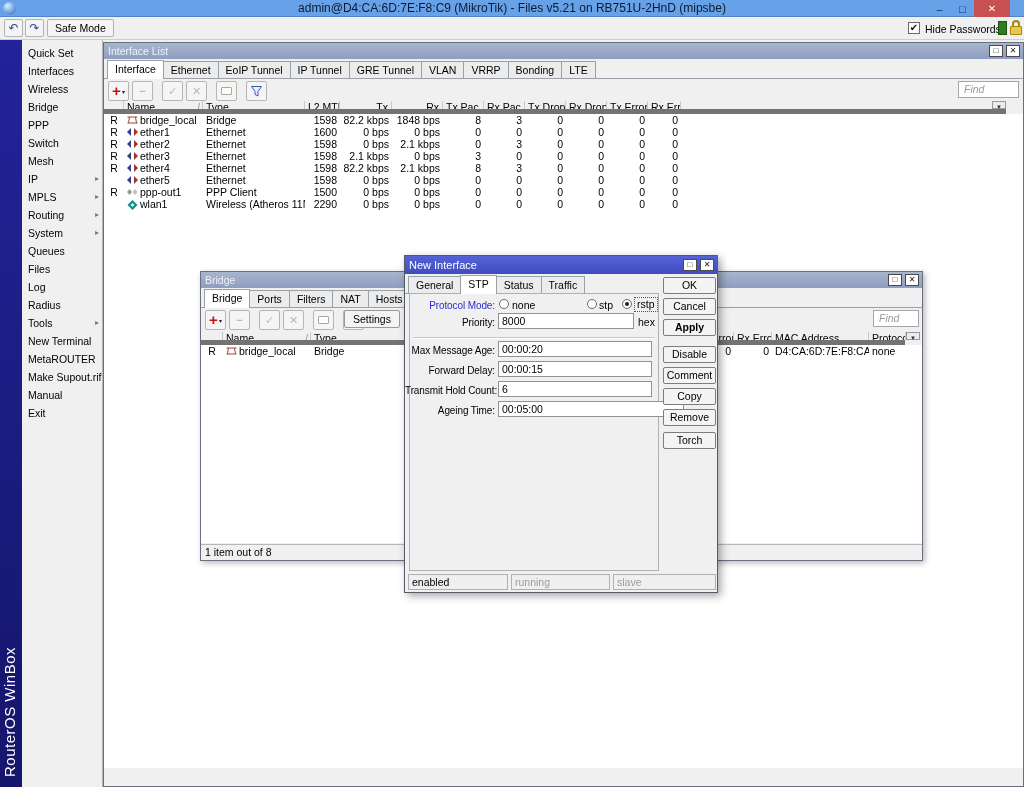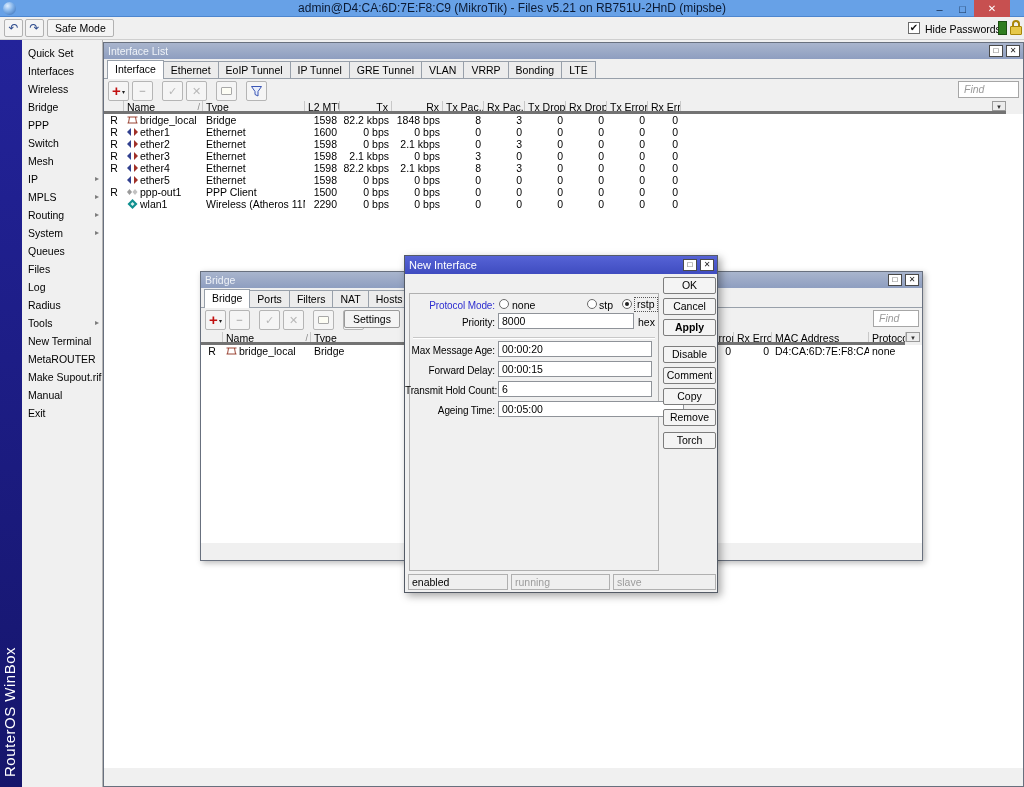--- a/index.html
+++ b/index.html
@@ -53,21 +53,21 @@
   .ticon{width:21px;height:20px;border:1px solid #b5b5b5;border-radius:2px;background:#f5f5f5;
          display:flex;align-items:center;justify-content:center;position:relative}
   .ticon .plus{color:#c11010;font-weight:bold;font-size:15px;line-height:14px}
   .ticon .caret{font-size:6px;color:#222;margin-left:1px}
   .ticon .g{color:#b8b8b8;font-weight:bold;font-size:11px}
   .ticon .note{width:11px;height:8px;border:1px solid #a8a8a8;background:#fdfdf4;border-radius:1px}
   .pushbtn{height:18px;border:1px solid #9a9a9a;border-radius:2px;background:#f4f4f4;
            display:flex;align-items:center;justify-content:center;padding:0 6px;font-size:10.5px}
   .findbox{position:absolute;height:17px;background:#fff;border:1px solid #a6a6a6;color:#9a9a9a;
            font-style:italic;padding:1px 0 0 5px;font-size:10.5px}
-  .thead{position:absolute;left:0;right:17px;height:13px;display:flex;background:#f0f0f0;border-bottom:3px solid #737373}
+  .thead{position:absolute;left:0;right:17px;height:13px;display:flex;background:#f0f0f0;border-bottom:5px solid #737373}
   .hcell{border-right:1px solid #c8c8c8;padding:0 3px;line-height:12px;font-size:10.5px;
          overflow:hidden;white-space:nowrap;position:relative;flex:0 0 auto}
   .hfill{flex:1 1 auto}
   .sort{position:absolute;right:2px;top:0;color:#888;font-size:9px}
   .hdrop{flex:0 0 14px;border:1px solid #9a9a9a;background:#ececec;font-size:6px;line-height:11px;text-align:center;color:#333}
   .tbody{position:absolute;left:0;right:0;background:#fff}
   .trow{display:flex;height:12px;line-height:12px}
   .tcell{padding:0 3px;font-size:10.5px;overflow:hidden;white-space:nowrap;flex:0 0 auto;display:flex;align-items:center}
   .tcell.r{justify-content:flex-end}
   .tcell.c{justify-content:center}
@@ -345,21 +345,21 @@
           <div class="tcell r" style="width: 51px;">0 bps</div>
           <div class="tcell r" style="width: 41px;">0</div>
           <div class="tcell r" style="width: 41px;">0</div>
           <div class="tcell r" style="width: 41px;">0</div>
           <div class="tcell r" style="width: 41px;">0</div>
           <div class="tcell r" style="width: 41px;">0</div>
           <div class="tcell r" style="width: 33px;">0</div>
         </div>
         <div class="trow">
           <div class="tcell c" style="width: 20px;"></div>
-          <div class="tcell l" style="width: 79px;">
+          <div class="tcell l" style="width: 79px; align-items: flex-end;">
             <svg width="11" height="10" viewBox="0 0 11 10">
               <polygon points="5.5,0 10.5,5 5.5,10 0.5,5" fill="#0e8f8f"></polygon>
               <polygon points="5.5,3 7.5,5 5.5,7 3.5,5" fill="#d8f0ec"></polygon>
             </svg>
             <span>wlan1</span>
           </div>
           <div class="tcell l" style="width: 102px;">Wireless (Atheros 11N)</div>
           <div class="tcell r" style="width: 35px;">2290</div>
           <div class="tcell r" style="width: 52px;">0 bps</div>
           <div class="tcell r" style="width: 51px;">0 bps</div>
@@ -433,28 +433,35 @@
             <span>bridge_local</span>
           </div>
           <div class="tcell l" style="width: 100px;">Bridge</div>
           <div class="tcell l" style="width: 283px;"></div>
           <div class="tcell r" style="width: 40px;">0</div>
           <div class="tcell r" style="width: 38px;">0</div>
           <div class="tcell l" style="width: 97px;">D4:CA:6D:7E:F8:CA</div>
           <div class="tcell l" style="width: 37px;">none</div>
         </div>
       </div>
+    <div class="wstatus" style="bottom:0;height:16px">1 item out of 8</div>
   </div>
 
   <div class="dialog" id="dlg">
     <div class="tbar active">
       <span>New Interface</span>
       <span class="wbtn" style="right:20px">□</span>
       <span class="wbtn" style="right:3px">✕</span>
     </div>
+    <div class="tabrow" id="dlg-tabs" style="top:18px;right:auto;width:254px">
+        <div class="tab">General</div>
+        <div class="tab active">STP</div>
+        <div class="tab">Status</div>
+        <div class="tab">Traffic</div>
+      </div>
     <div class="panel"></div>
 
     <div class="dlabel blue" style="left:0;top:43px">Protocol Mode:</div>
     <div id="dlg-radios">
         <div class="radio" style="left: 94px; top: 43px;"></div>
         <div class="rlabel" style="left: 107px; top: 43px;">none</div>
         <div class="radio" style="left: 182px; top: 43px;"></div>
         <div class="rlabel" style="left: 194px; top: 43px;">stp</div>
         <div class="radio sel" style="left: 217px; top: 43px;"></div>
         <div class="rlabel focus" style="left: 229px; top: 41px;">rstp</div>

